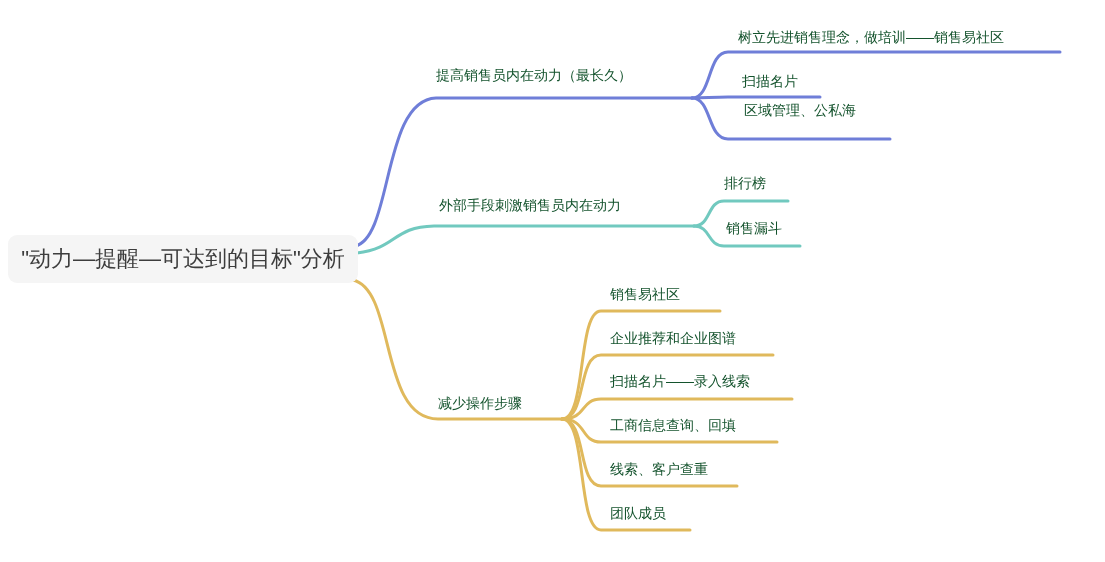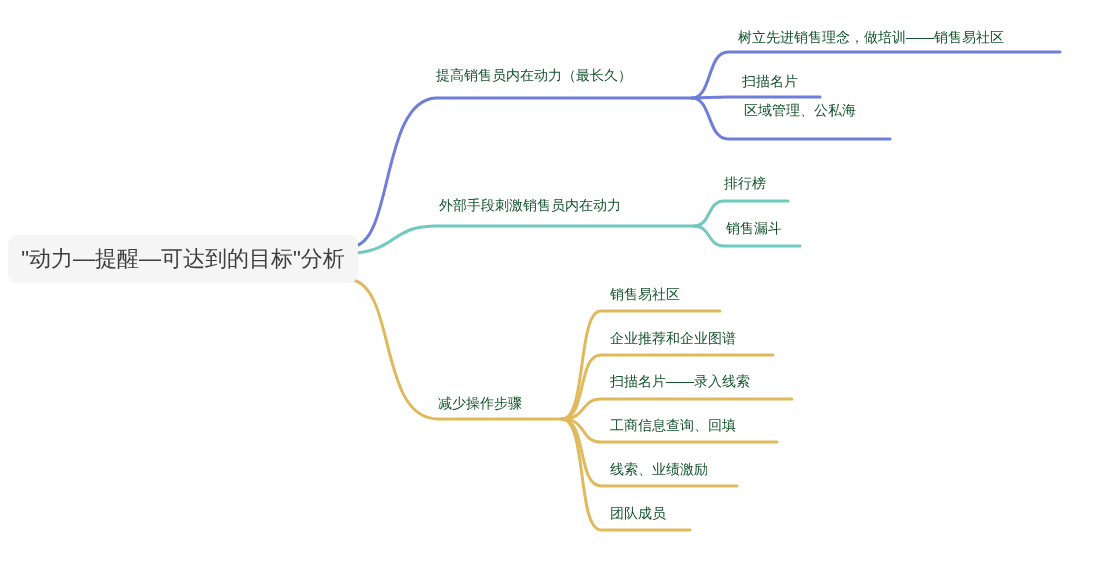--- a/index.html
+++ b/index.html
@@ -81,16 +81,16 @@
 
   <div class="label" style="left:439px; top:197px">外部手段刺激销售员内在动力</div>
   <div class="label" style="left:724px; top:175px">排行榜</div>
   <div class="label" style="left:726px; top:220px">销售漏斗</div>
 
   <div class="label" style="left:438px; top:395px">减少操作步骤</div>
   <div class="label" style="left:610px; top:286px">销售易社区</div>
   <div class="label" style="left:610px; top:330px">企业推荐和企业图谱</div>
   <div class="label" style="left:610px; top:373px">扫描名片——录入线索</div>
   <div class="label" style="left:610px; top:417px">工商信息查询、回填</div>
-  <div class="label" style="left:610px; top:461px">线索、业绩激励</div>
+  <div class="label" style="left:610px; top:461px">线索、客户查重</div>
   <div class="label" style="left:610px; top:505px">团队成员</div>
 
 </div>
 
 </body></html>

